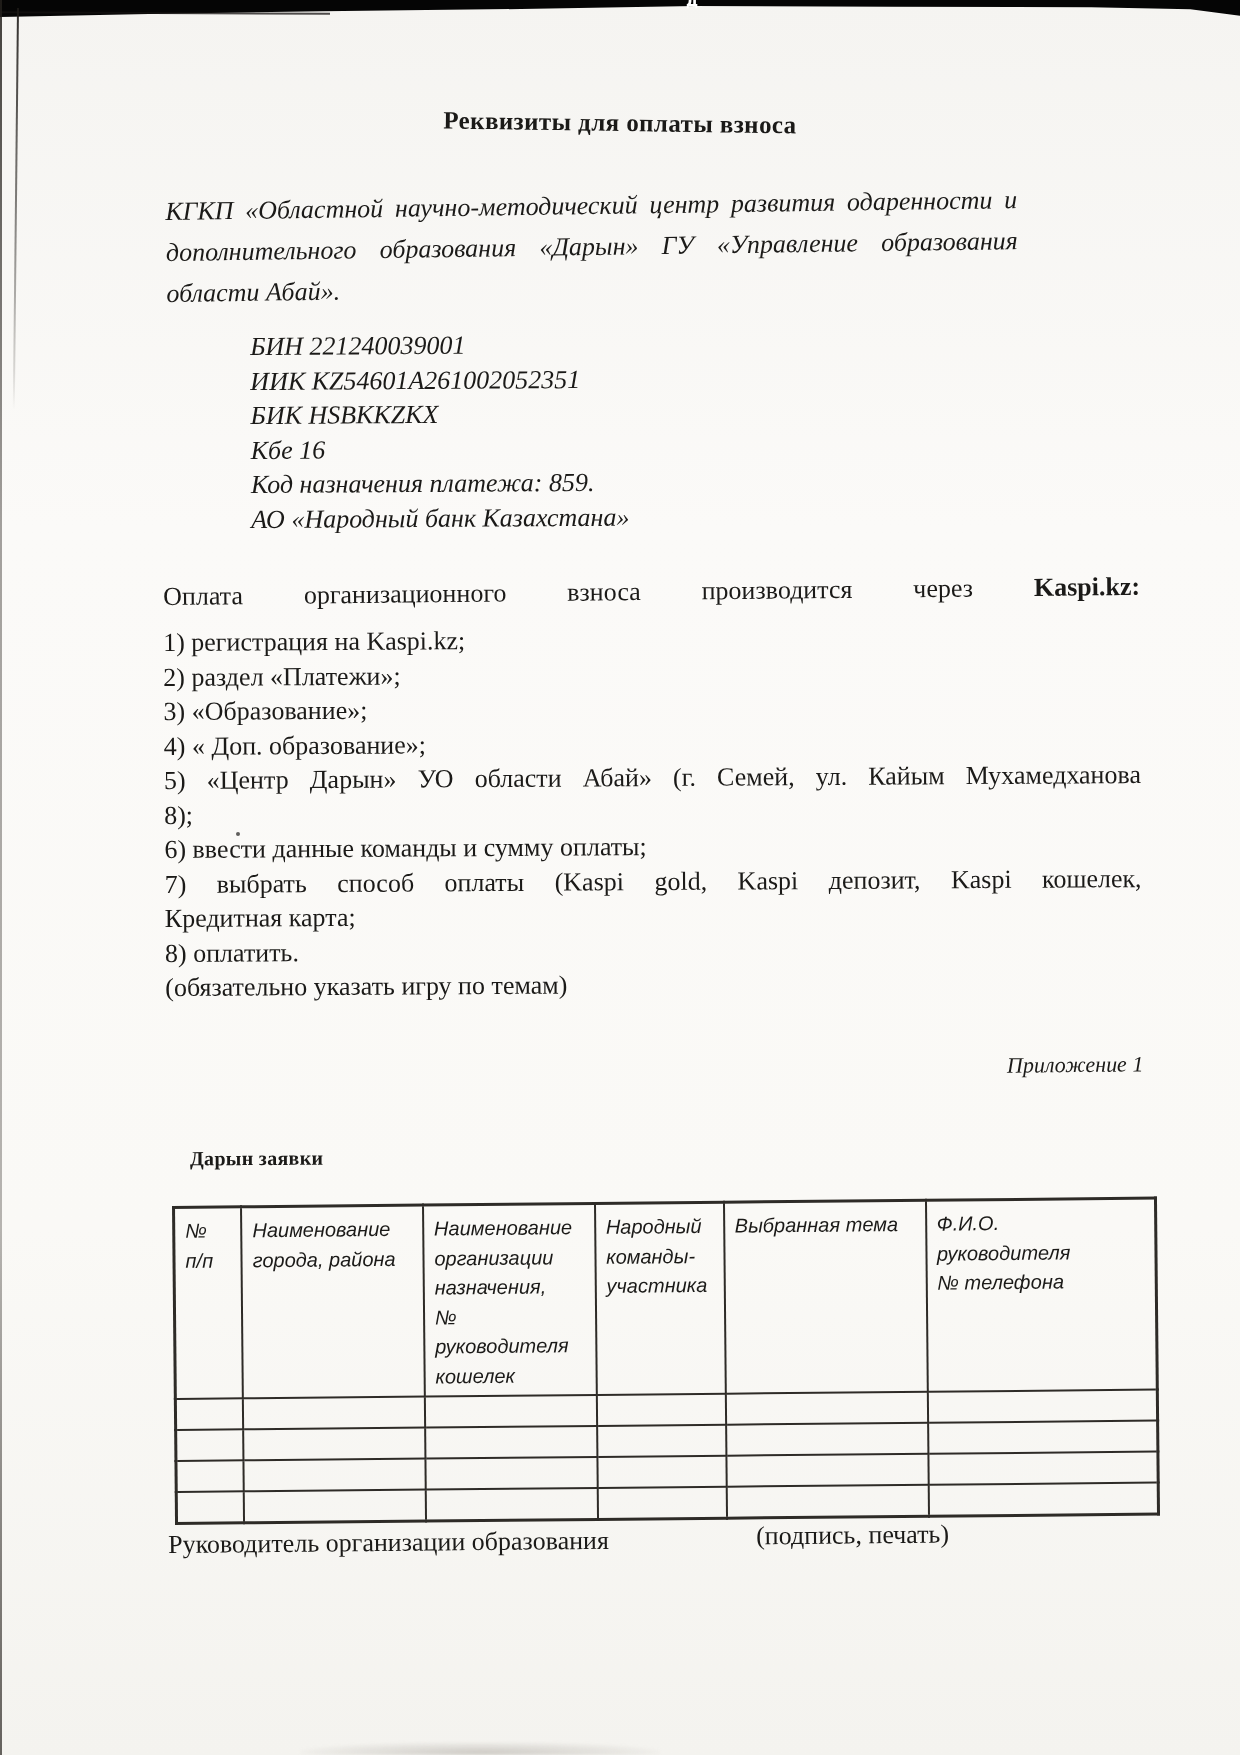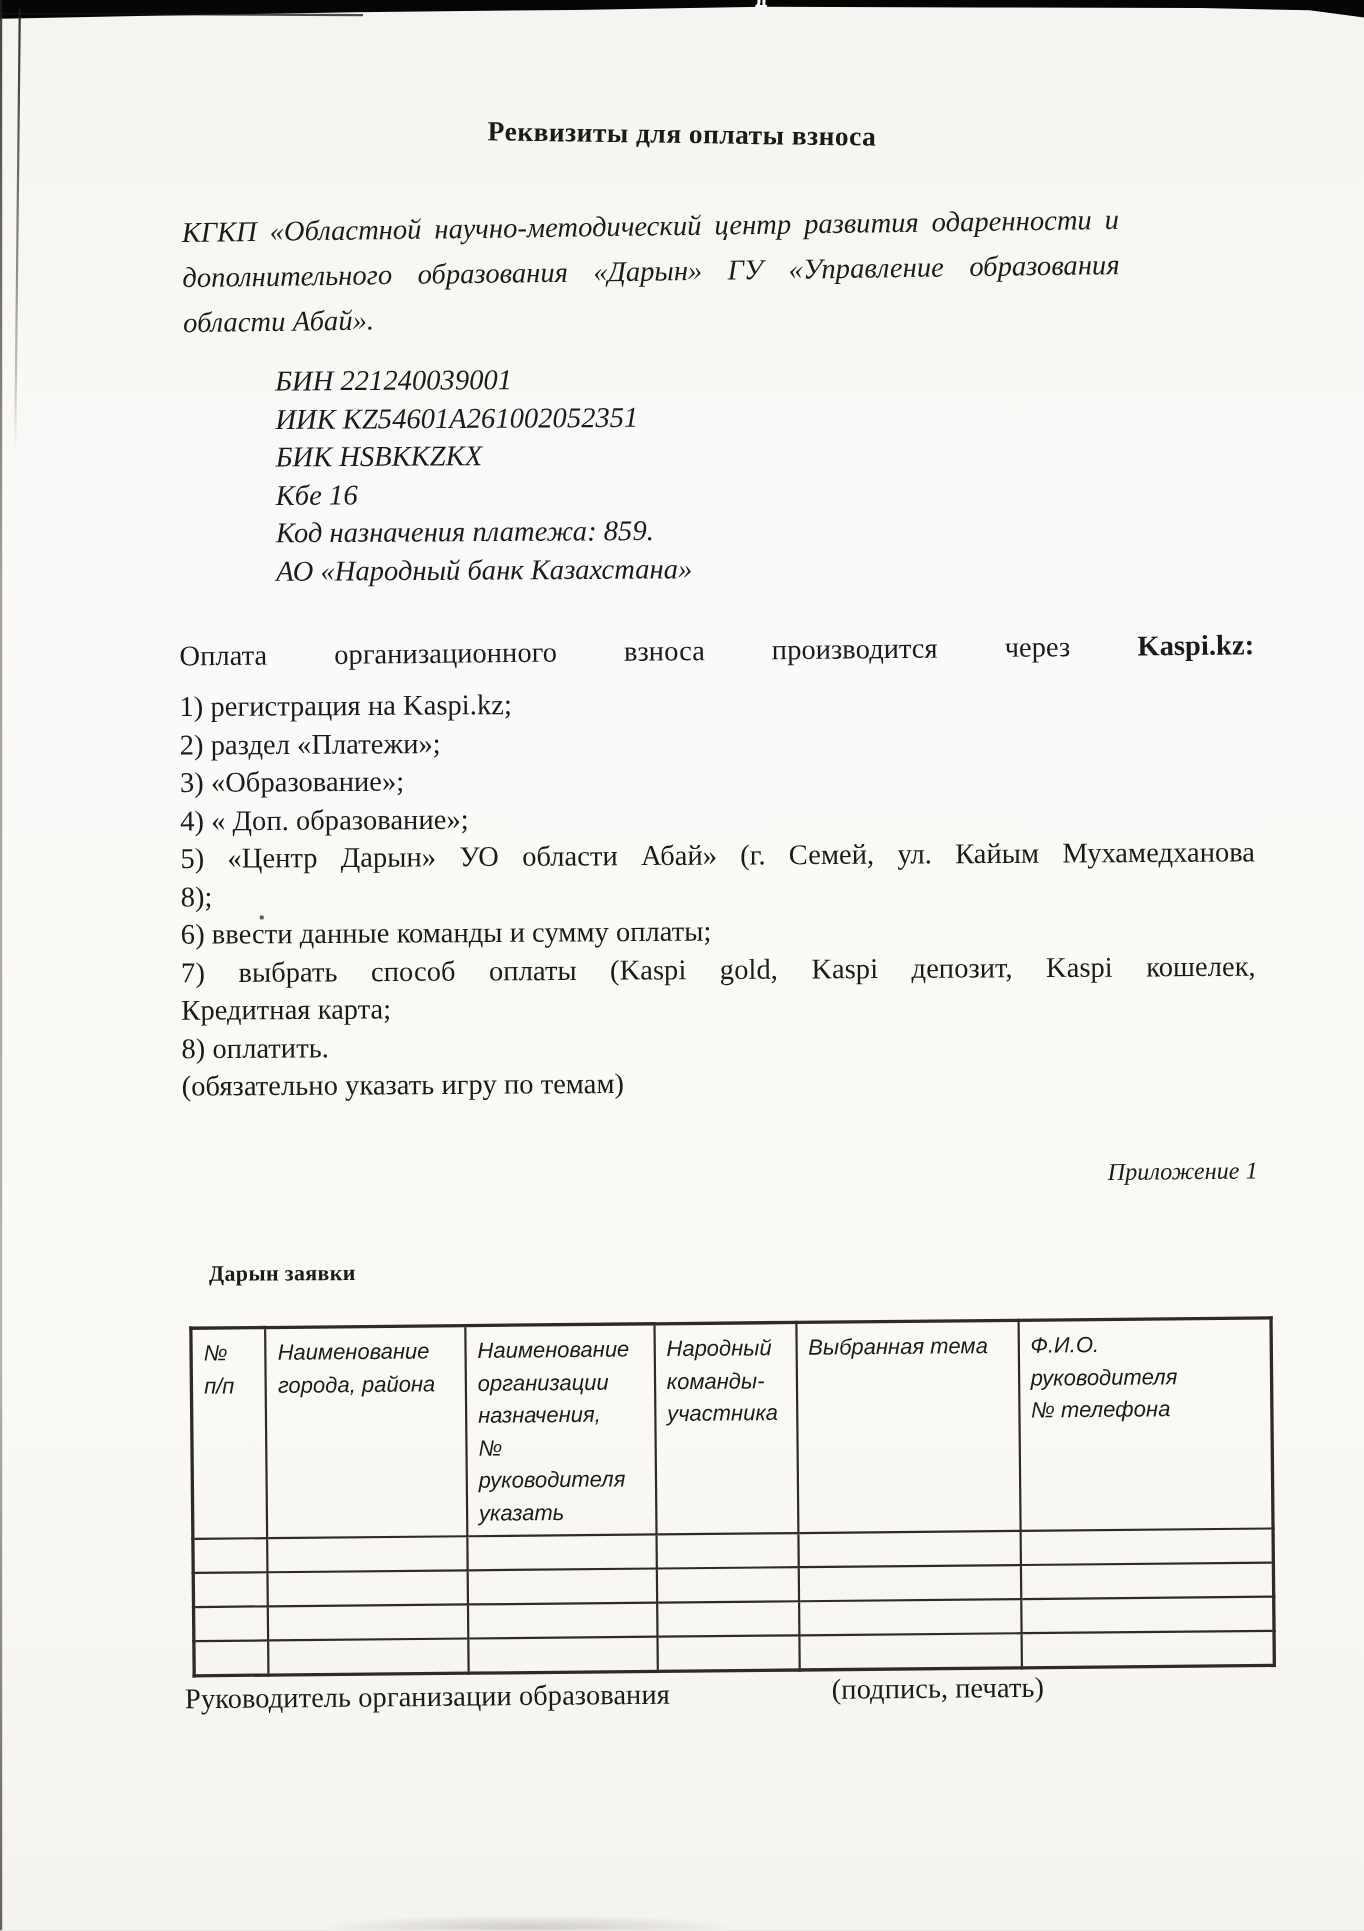--- a/index.html
+++ b/index.html
@@ -184,21 +184,21 @@
         <th>
           <div>Наименование</div>
           <div>города, района</div>
         </th>
         <th>
           <div>Наименование</div>
           <div>организации</div>
           <div>назначения,</div>
           <div>№</div>
           <div>руководителя</div>
-          <div>указать</div>
+          <div>кошелек</div>
         </th>
         <th>
           <div>Народный</div>
           <div>команды-</div>
           <div>участника</div>
         </th>
         <th>
           <div>Выбранная тема</div>
         </th>
         <th>

